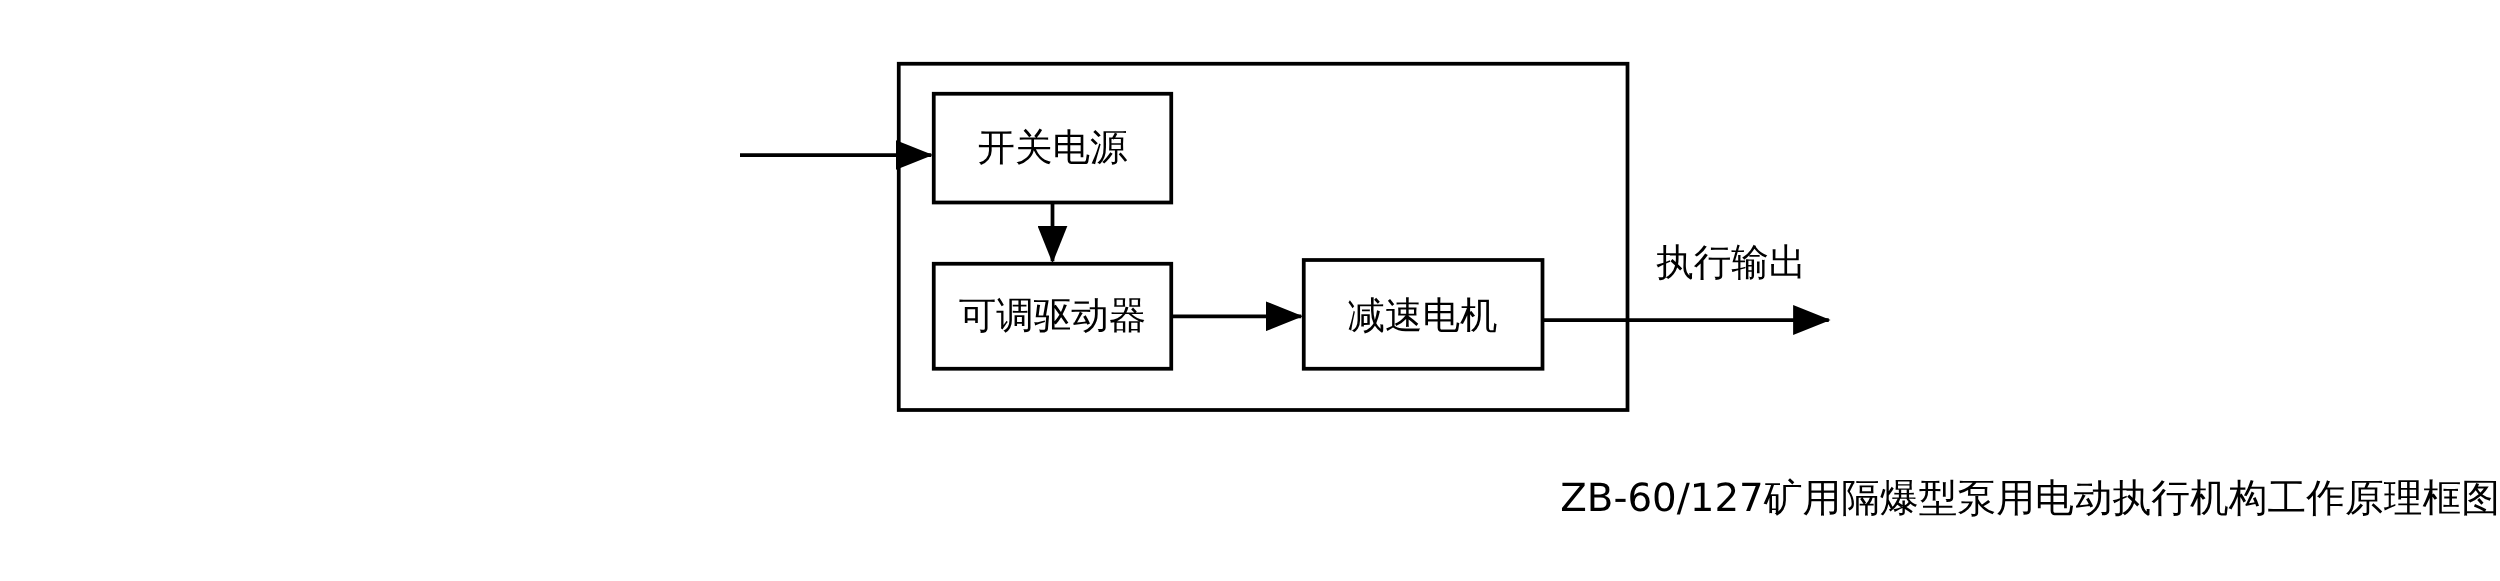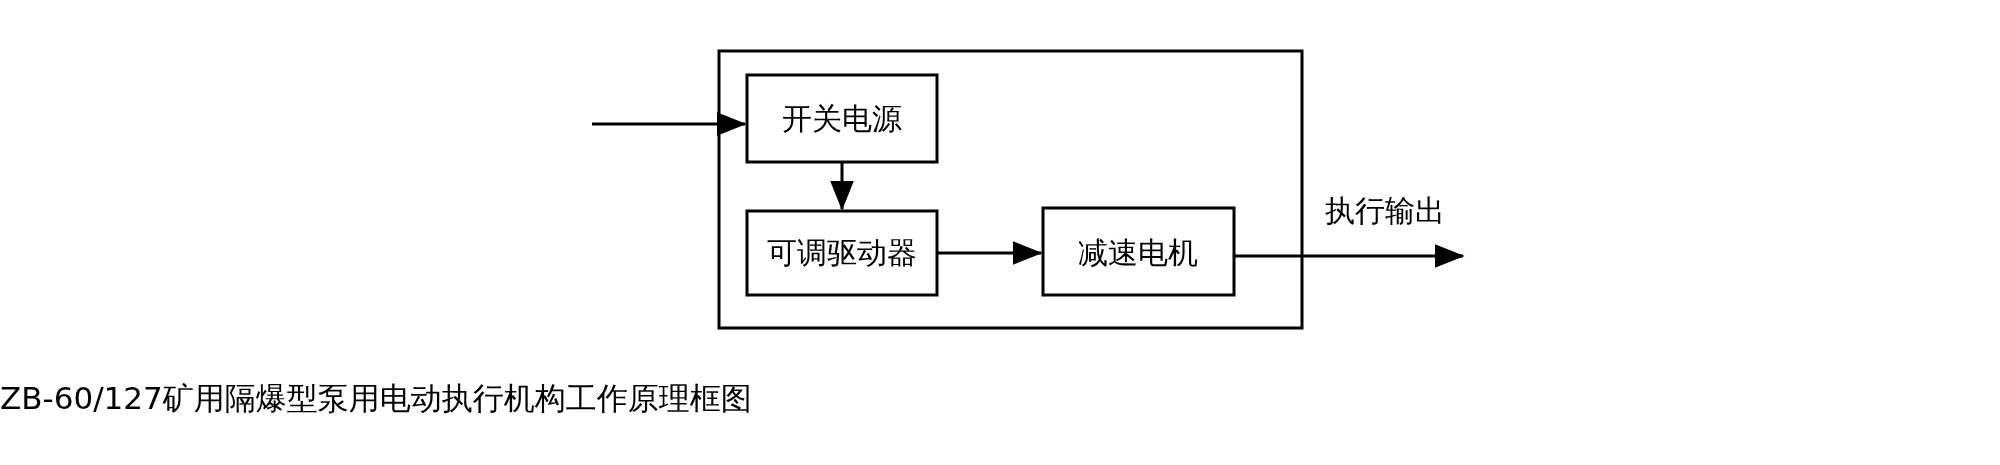--- a/index.html
+++ b/index.html
@@ -56,21 +56,21 @@
     font-size: 30px;
     fill: #000000;
     text-anchor: middle;
     dominant-baseline: middle;
   }
   .figure-caption {
     position: absolute;
     left: 0;
     top: 378px;
     width: 2000px;
-    text-align: left;
+    text-align: right;
     font-family: "DejaVu Sans", "Liberation Sans", sans-serif;
     font-size: 31px;
     color: #000000;
     letter-spacing: 0px;
     white-space: nowrap;
   }
 </style>
 </head>
 <body>
 

